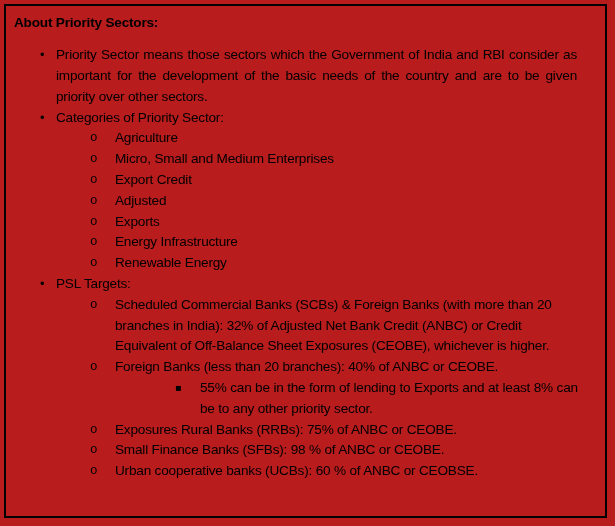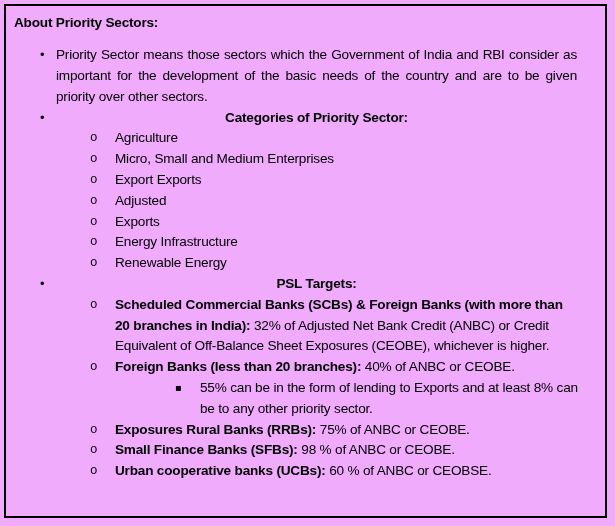--- a/index.html
+++ b/index.html
@@ -1,20 +1,20 @@
 <!DOCTYPE html>
 <html><head>
 <meta charset="utf-8">
 <style>
   html, body { margin: 0; padding: 0; background: #ffffff; }
   .page {
     position: relative;
     width: 615px;
     height: 526px;
-    background: #f0abfc;
+    background: #b91c1c;
     font-family: "Liberation Sans", sans-serif;
     font-size: 13.6px;
     line-height: 20.8px;
     letter-spacing: -0.2px;
     color: #000000;
     overflow: hidden;
   }
   .doc-box {
     position: absolute;
     left: 4px;
@@ -31,21 +31,21 @@
   .li .txt { flex: 1 1 auto; min-width: 0; }
   .l1 { margin-left: 26px; }
   .l1 > .b { width: 16px; }
   .l2 { margin-left: 76px; }
   .l2 > .b { width: 25px; }
   .l3 { margin-left: 161px; margin-right: -12px; }
   .l3 > .b { width: 25px; }
   .b1 { font-size: 13px; }
   .b2 { font-family: "Liberation Mono", monospace; font-size: 12.5px; }
   .b3 { font-family: "DejaVu Sans", sans-serif; font-size: 10px; line-height: 20.8px; }
-  .bold { font-weight: bold; text-align: center; }
+  .bold { font-weight: normal; }
   .justify { text-align: justify; }
   .intro { margin-top: 11.5px; }
 </style>
 </head>
 <body>
 
 <div class="page">
   <div class="doc-box">
 
     <div class="title">About Priority Sectors:</div>
@@ -63,21 +63,21 @@
     <div class="li l2">
       <span class="b b2">o</span>
       <div class="txt">Agriculture</div>
     </div>
     <div class="li l2">
       <span class="b b2">o</span>
       <div class="txt">Micro, Small and Medium Enterprises</div>
     </div>
     <div class="li l2">
       <span class="b b2">o</span>
-      <div class="txt">Export Exports</div>
+      <div class="txt">Export Credit</div>
     </div>
     <div class="li l2">
       <span class="b b2">o</span>
       <div class="txt">Adjusted</div>
     </div>
     <div class="li l2">
       <span class="b b2">o</span>
       <div class="txt">Exports</div>
     </div>
     <div class="li l2">

